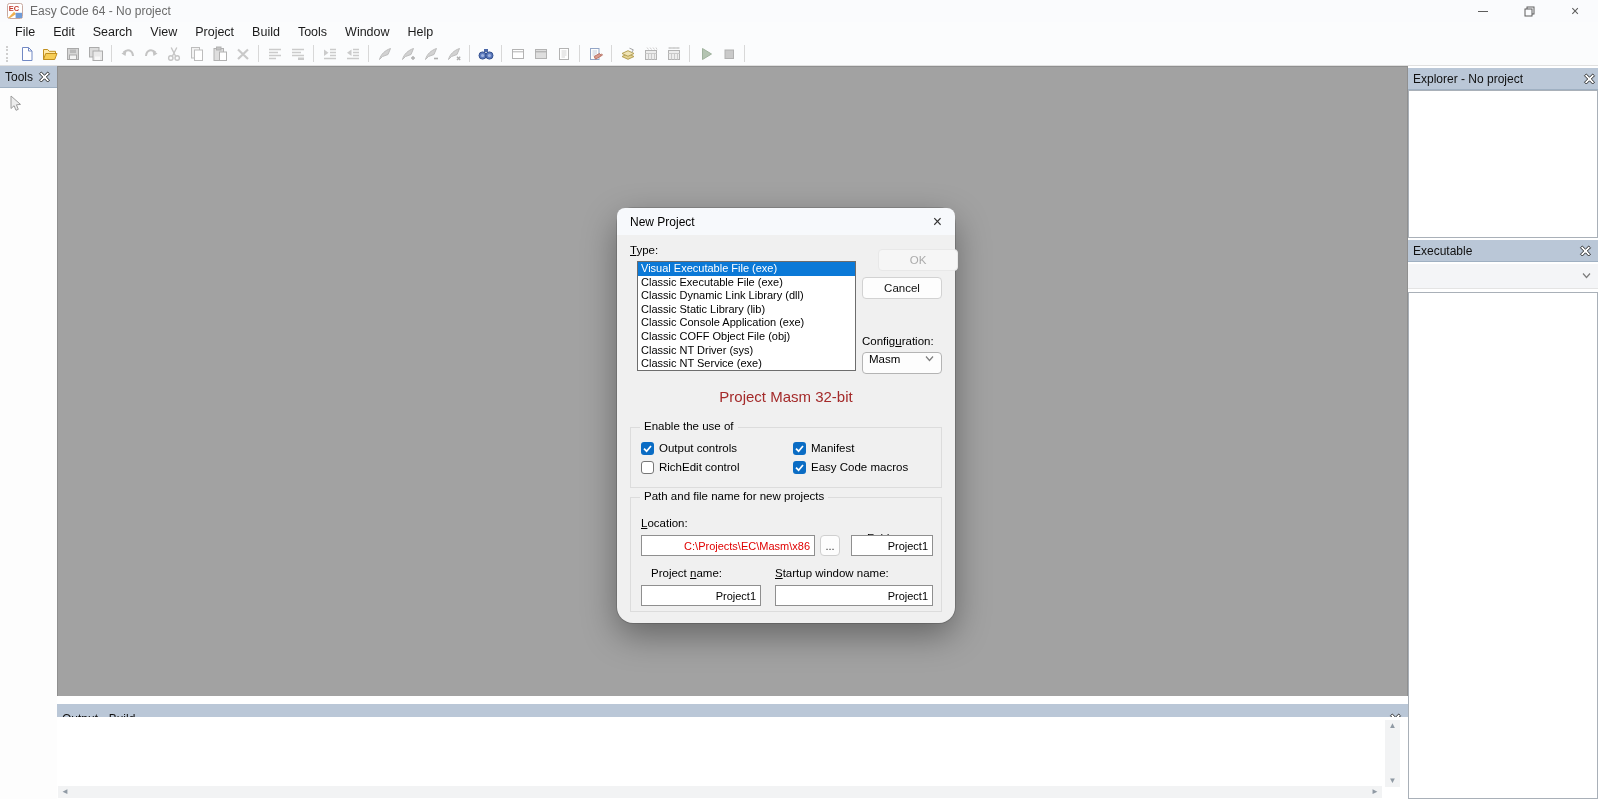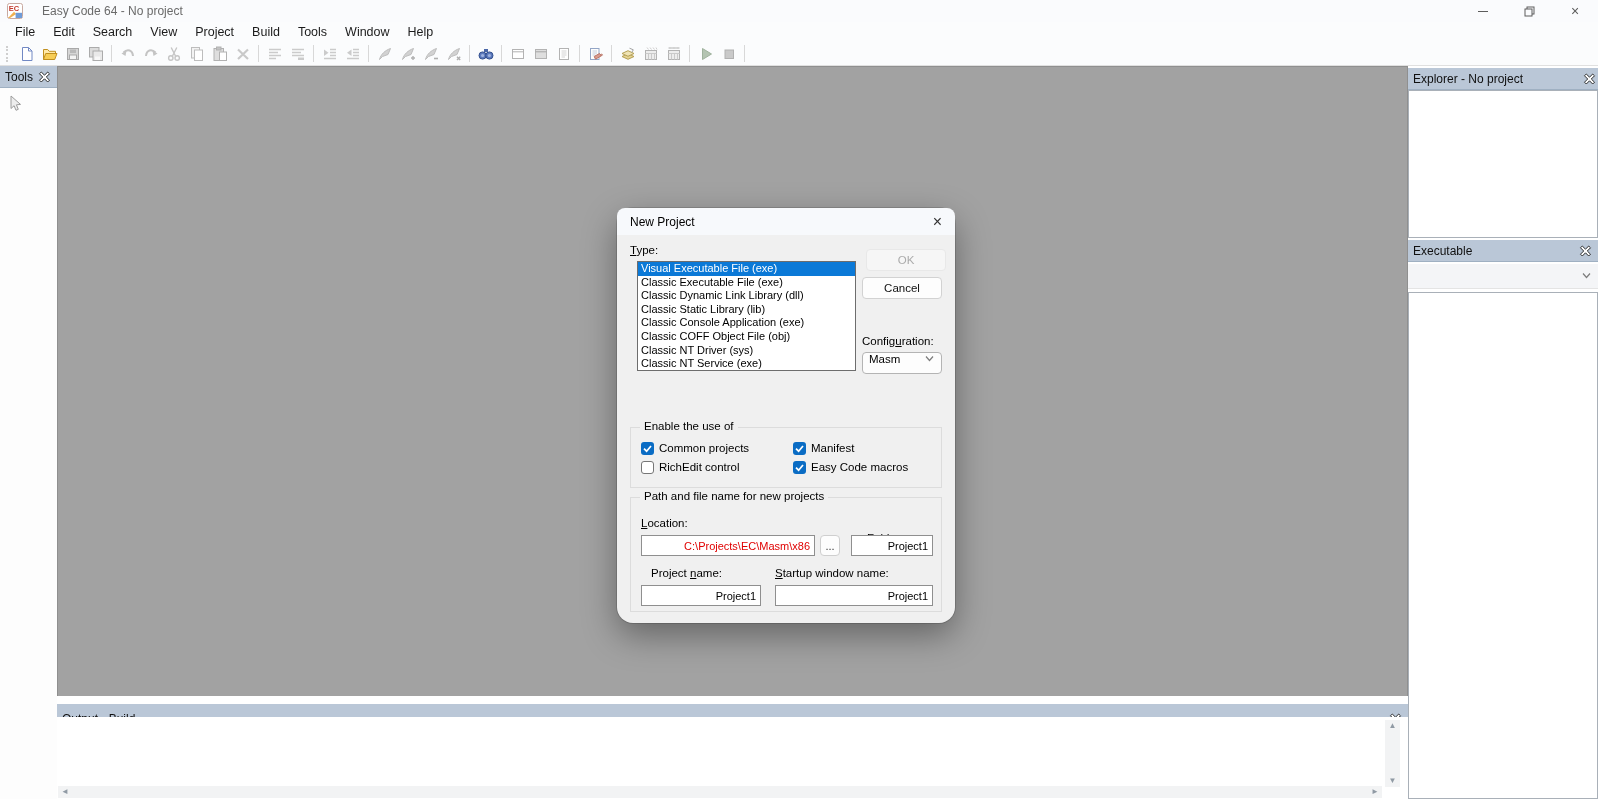--- a/index.html
+++ b/index.html
@@ -1,21 +1,21 @@
 <!DOCTYPE html>
 <html><head>
 <meta charset="utf-8">
 <style>
   * { margin:0; padding:0; box-sizing:border-box; }
   html,body { width:1598px; height:799px; background:#fff; font-family:"Liberation Sans",sans-serif; }
   #app { position:relative; width:1598px; height:799px; overflow:hidden; background:#fff; }
 
   
   .titlebar { position:absolute; left:0; top:0; width:100%; height:22px; background:#fafbfd;
-              display:flex; align-items:center; padding-left:7px;gap:12px; }
+              display:flex; align-items:center; padding-left:7px; }
   .appicon { width:16px; height:16px; display:inline-flex; }
   .apptitle { font-size:12px; color:#6a6a6a; margin-left:7px; }
   .wincontrols { position:absolute; right:0; top:0; height:22px; display:flex; }
   .wbtn { width:46px; height:22px; display:flex; align-items:center; justify-content:center; color:#5c5c5c; font-size:14px; }
   .minline { display:block; width:10px; border-top:1px solid #5c5c5c; }
 
   .menubar { position:absolute; left:0; top:22px; width:100%; height:20px; background:#fbfcfd;
              display:flex; align-items:flex-start; padding-left:6px; }
   .menuitem { padding:0 9px; font-size:12.5px; color:#1b1b1b; height:100%; display:flex; align-items:center; }
 
@@ -400,42 +400,43 @@
         <div class="lrow" style="background: rgb(11, 121, 215); color: rgb(255, 255, 255);">Visual Executable File (exe)</div>
         <div class="lrow">Classic Executable File (exe)</div>
         <div class="lrow">Classic Dynamic Link Library (dll)</div>
         <div class="lrow">Classic Static Library (lib)</div>
         <div class="lrow">Classic Console Application (exe)</div>
         <div class="lrow">Classic COFF Object File (obj)</div>
         <div class="lrow">Classic NT Driver (sys)</div>
         <div class="lrow">Classic NT Service (exe)</div>
       </div>
 
-    <div class="dbtn disabled" style="left:249px;top:41px;">OK</div>
+    <div class="dbtn disabled" style="left:261px;top:41px;">OK</div>
     <div class="dbtn normal" style="left:245px;top:69px;">Cancel</div>
 
     <span class="dlbl" style="left:245px;top:127px;">Config<u>u</u>ration:</span>
     <div class="dcombo" style="left:245px;top:144px;">
       <span>Masm</span>
       <span><svg width="11" height="11" viewBox="0 0 11 11">
             <path d="M2 3.5l3.5 4 3.5-4" fill="none" stroke="#7d7d7d" stroke-width="1.2"></path>
           </svg></span>
     </div>
 
+    <div class="banner" id="banner" style="color: rgb(164, 42, 42);">Project Masm 32-bit</div>
 
     <div class="grpbox" id="grp-enable">
       <span class="grplbl">Enable the use of</span>
       <div class="cbgrid" id="cbgrid">
           <div class="cbrow">
             <span class="cb checked" style="background: rgb(10, 108, 196);">
               <svg width="11" height="11" viewBox="0 0 11 11">
                 <path d="M2 5.6l2.6 2.6L9 3" fill="none" stroke="#fff" stroke-width="1.7"></path>
               </svg>
             </span>
-            <span class="cblabel">Common projects</span>
+            <span class="cblabel">Output controls</span>
           </div>
           <div class="cbrow">
             <span class="cb checked" style="background: rgb(10, 108, 196);">
               <svg width="11" height="11" viewBox="0 0 11 11">
                 <path d="M2 5.6l2.6 2.6L9 3" fill="none" stroke="#fff" stroke-width="1.7"></path>
               </svg>
             </span>
             <span class="cblabel">Manifest</span>
           </div>
           <div class="cbrow">

